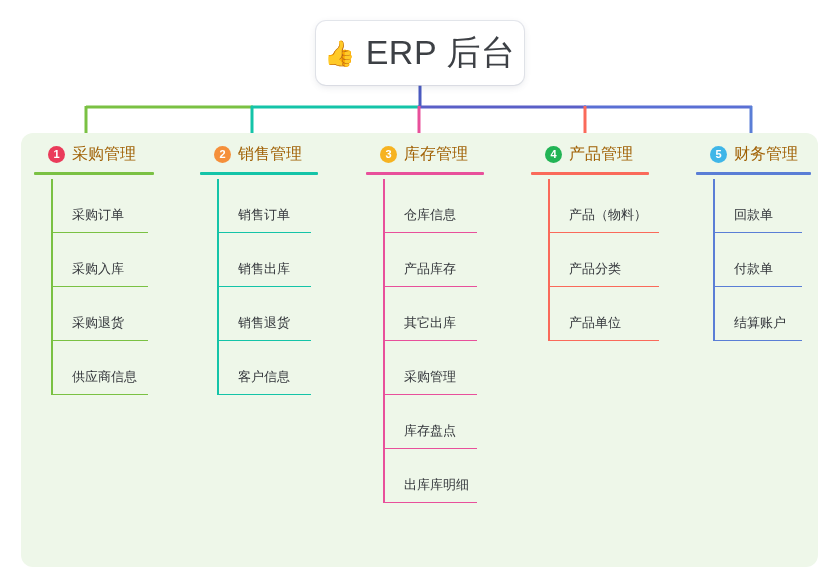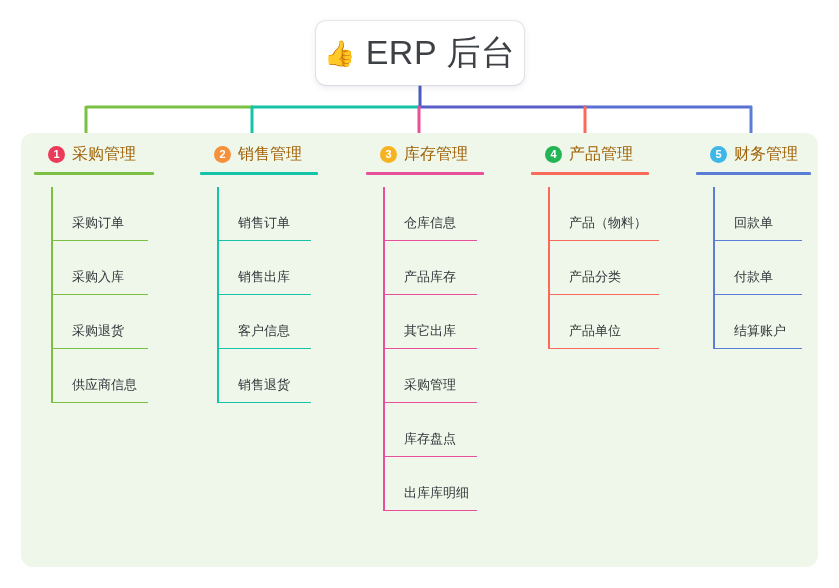--- a/index.html
+++ b/index.html
@@ -100,21 +100,21 @@
   .head-rule {
     height: 3px;
     border-radius: 1px;
     margin-top: 6px;
   }
 
   
   .items {
     position: relative;
     padding-left: 18px;
-    margin-top: 12px;
+    margin-top: 4px;
   }
   .spine {
     position: absolute;
     left: 17px;
     top: 0;
     bottom: 0;
     width: 2px;
   }
   .item {
     position: relative;
@@ -201,27 +201,27 @@
           <div class="spine" style="background: rgb(20, 196, 168);"></div>
           <div class="item">
             <span class="item-label">销售订单</span>
             <div class="item-rule" style="width: 93px; background: rgb(20, 196, 168);"></div>
           </div>
           <div class="item">
             <span class="item-label">销售出库</span>
             <div class="item-rule" style="width: 93px; background: rgb(20, 196, 168);"></div>
           </div>
           <div class="item">
+            <span class="item-label">销售退货</span>
+            <div class="item-rule" style="width: 93px; background: rgb(20, 196, 168);"></div>
+          </div>
+          <div class="item">
             <span class="item-label">客户信息</span>
             <div class="item-rule" style="width: 93px; background: rgb(20, 196, 168);"></div>
           </div>
-          <div class="item">
-            <span class="item-label">销售退货</span>
-            <div class="item-rule" style="width: 93px; background: rgb(20, 196, 168);"></div>
-          </div>
         </div>
       </div>
       <div class="column" style="left: 366px; width: 150px;">
         <div class="col-head">
           <span class="badge" style="background: rgb(246, 179, 33);">3</span>
           <span class="col-title">库存管理</span>
         </div>
         <div class="head-rule" style="width: 118px; background: rgb(232, 80, 155);"></div>
         <div class="items">
           <div class="spine" style="background: rgb(232, 80, 155);"></div>

